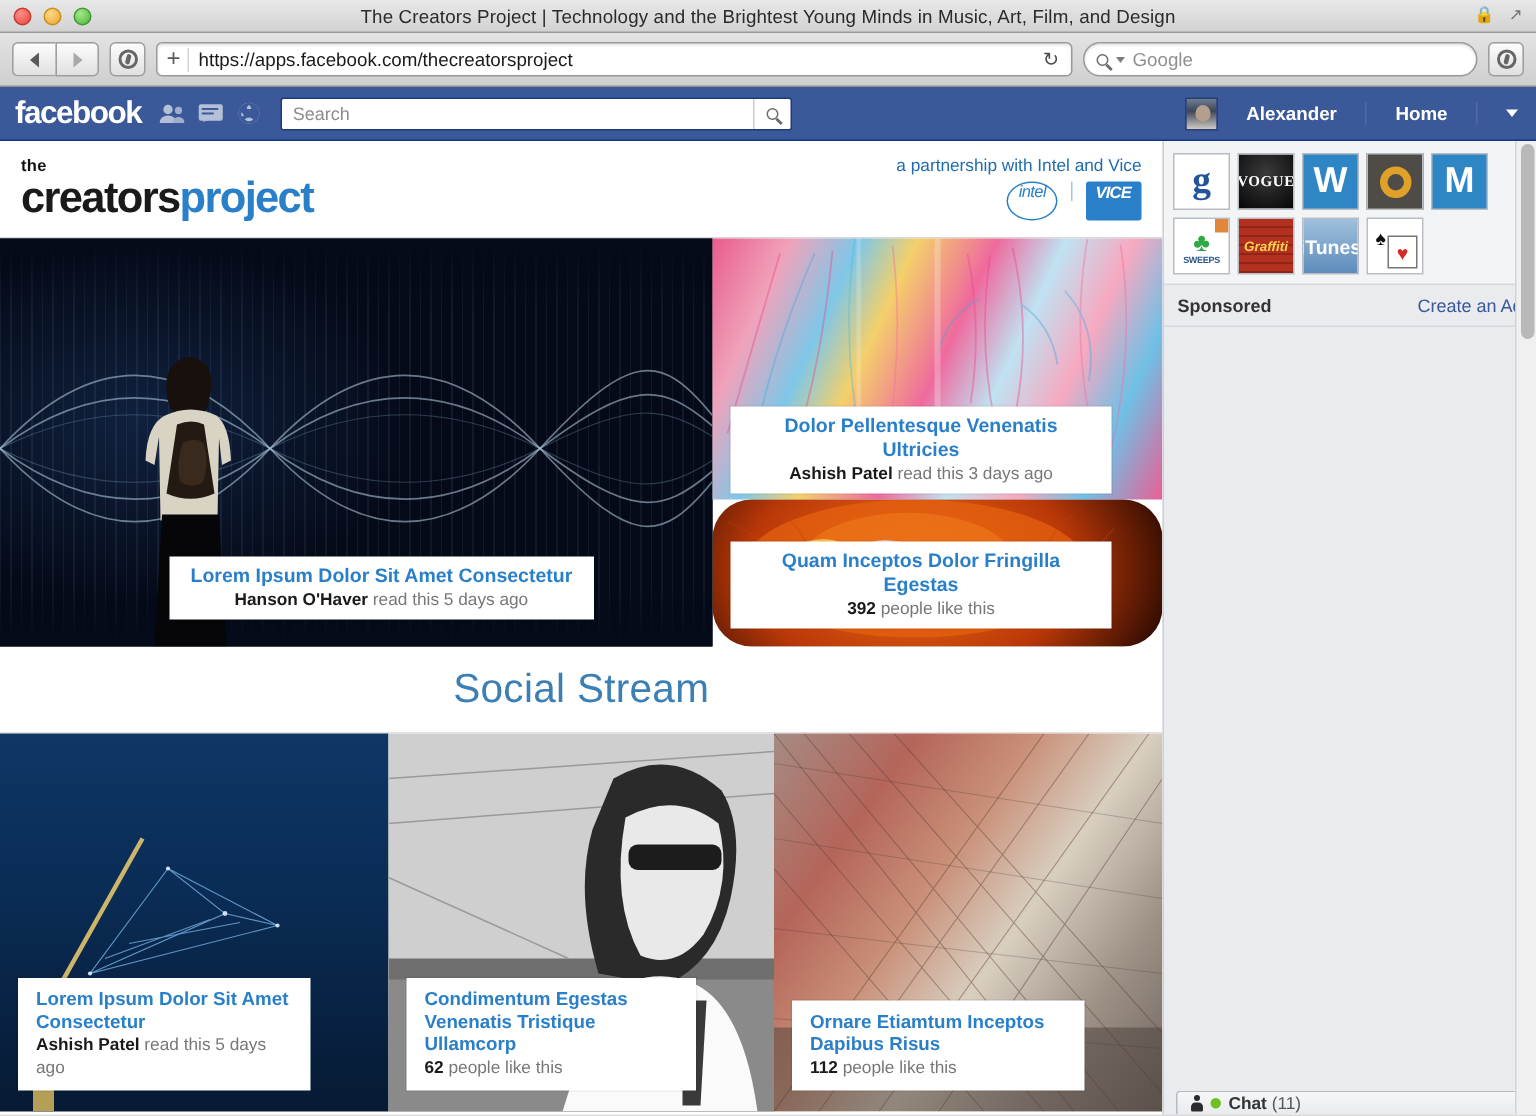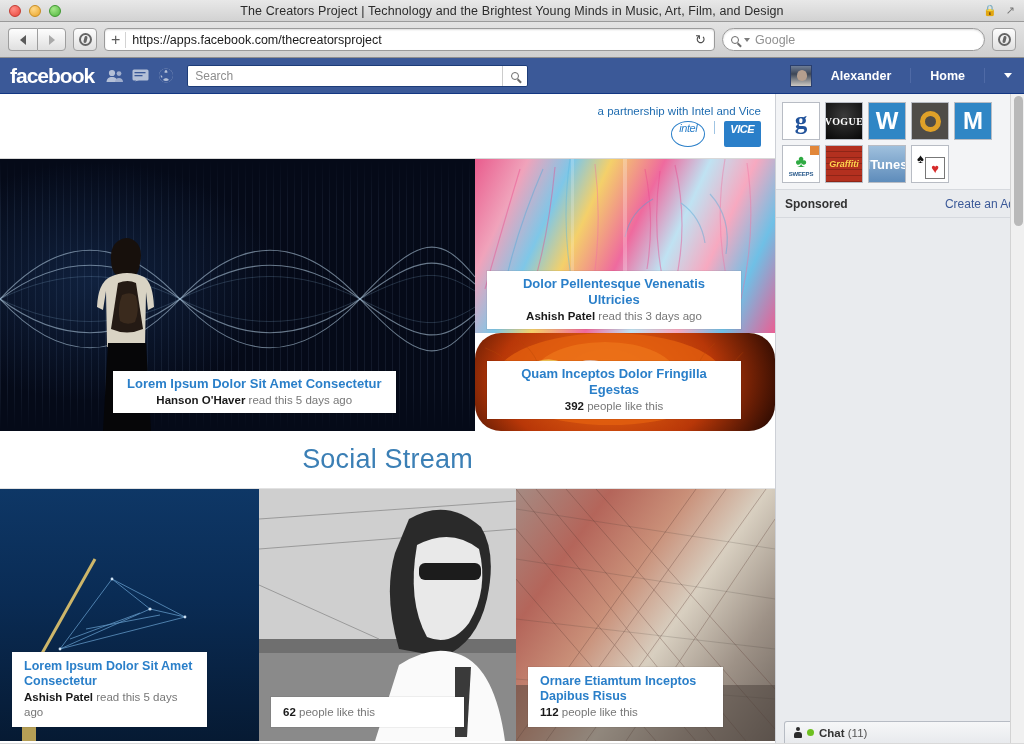--- a/index.html
+++ b/index.html
@@ -214,21 +214,21 @@
   .t-cards { background: #fff; position: relative; }
   .t-cards .spade { position: absolute; left: 5px; top: 5px; font-size: 13px; color: #111; }
   .t-cards .heartbox { position: absolute; right: 3px; bottom: 3px; width: 20px; height: 22px; background: #fff; border: 1px solid #777; display: flex; align-items: center; justify-content: center; }
   .t-cards .heartbox span { color: #d62b2b; font-size: 13px; }
 
   #sponsored-head { display: flex; align-items: center; padding: 7px 9px 6px; border-bottom: 1px solid #d6d9de; }
   #sponsored-label { font-size: 12px; font-weight: bold; color: #333; }
   #create-ad { margin-left: auto; font-size: 12px; color: #3b5998; }
 
   #chatbar {
-    position: absolute; left: 8px; right: 8px; bottom: 0; height: 22px;
+    position: absolute; left: 8px; right: 8px; bottom: 0; height: 16px;
     background: linear-gradient(to bottom, #f6f7f8, #e8eaed);
     border: 1px solid #b7bcc4; border-bottom: none; border-radius: 3px 3px 0 0;
     display: flex; align-items: center; padding: 0 9px; gap: 5px;
   }
   .chat-person { width: 8px; height: 11px; position: relative; }
   .chat-person::before { content:""; position:absolute; left:2px; top:0; width:4px; height:4px; border-radius:50%; background:#2b2b2b; }
   .chat-person::after  { content:""; position:absolute; left:0; top:5px; width:8px; height:6px; border-radius:3px 3px 1px 1px; background:#2b2b2b; }
   .chat-dot { width: 7px; height: 7px; border-radius: 50%; background: #6ec020; }
   #chat-label { font-size: 11.5px; font-weight: bold; color: #333; }
   #chat-label .cnt { font-weight: normal; color: #555; }
@@ -321,20 +321,26 @@
       <span class="fb-div"></span>
       <span class="fb-caret"></span>
     </div>
   </div>
 
   <div id="page">
 
     <div id="app-canvas">
 
       <div id="app-header">
+        <div id="cp-logo">
+          <span id="cp-the">the</span>
+          <span id="cp-word">
+            <span id="cp-creators">creators</span><span id="cp-project">project</span>
+          </span>
+        </div>
         <div id="partner">
           <span id="partner-text">a partnership with Intel and Vice</span>
           <div id="partner-logos">
             <span id="intel-logo">intel</span>
             <span class="plogo-div"></span>
             <span id="vice-logo">VICE</span>
           </div>
         </div>
       </div>
 
@@ -449,20 +455,21 @@
             <g stroke="#9a9a9a" stroke-width="1" fill="none">
                 <path d="M0 30 L257 12 M0 60 L257 40 M0 96 L120 150"></path>
               </g>
             <path d="M150 30 q38 -22 72 8 q16 26 6 72 q-10 44 -44 58 l-44 -8 q-16 -54 -4 -96z" fill="#2a2a2a"></path>
             <path d="M158 56 q34 -18 62 4 q10 40 -10 74 q-18 24 -42 14 q-20 -36 -10 -92z" fill="#e9e9e9"></path>
             <rect x="160" y="74" width="62" height="17" rx="6" fill="#1c1c1c"></rect>
             <path d="M140 176 q34 -22 62 -10 q34 14 44 86 l-130 0z" fill="#fafafa"></path>
             <path d="M196 178 l16 0 l-4 70 l-12 0z" fill="#3a3a3a"></path>
           </svg>
           <div class="caption">
+            <span class="cap-title">Condimentum Egestas Venenatis Tristique Ullamcorp</span>
             <span class="cap-sub"><b>62</b><span> people like this</span></span>
           </div>
         </div>
 
         <div class="card" id="card3">
           <svg style="position:absolute;inset:0;width:100%;height:100%" viewBox="0 0 259 252" preserveAspectRatio="none">
             <g stroke="#5a3a32" stroke-width=".7" opacity=".45" fill="none">
               <path d="M0 0 L200 252 M20 0 L230 252 M50 0 L259 240 M80 0 L259 200 M0 40 L180 252 M0 90 L140 252"></path>
               <path d="M0 252 L180 0 M30 252 L210 0 M70 252 L250 0 M110 252 L259 30"></path>
             </g>

